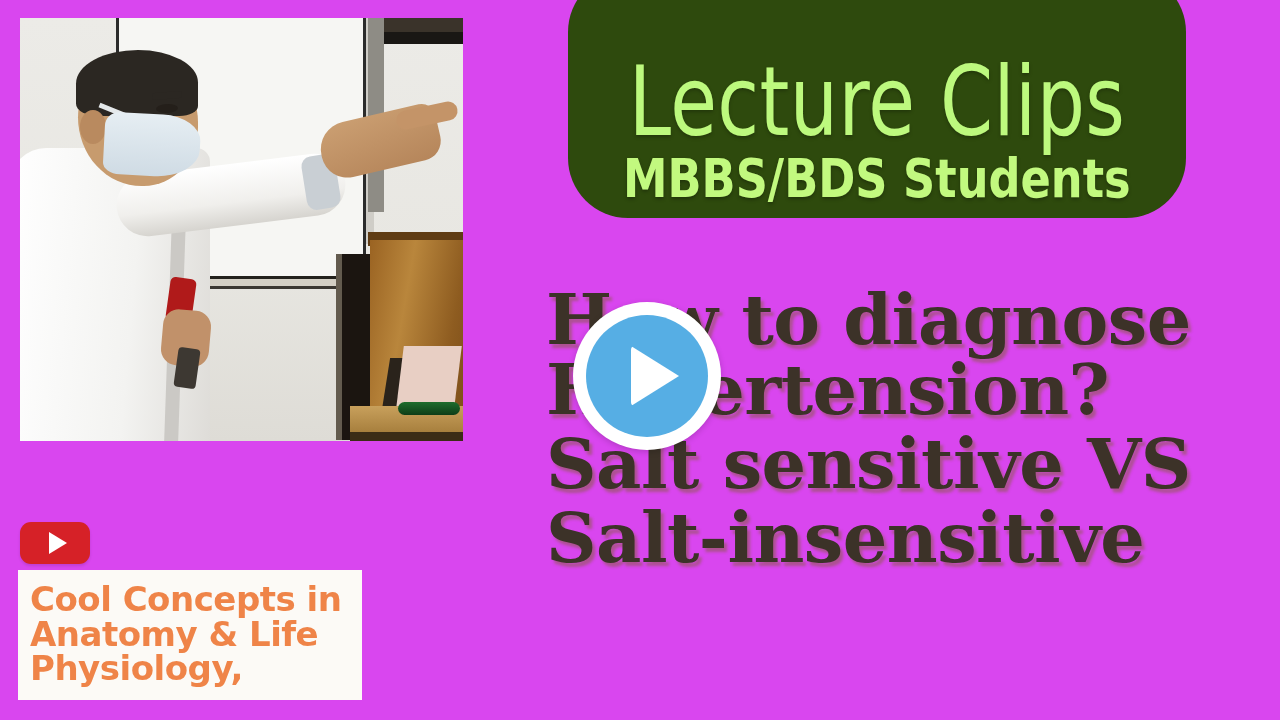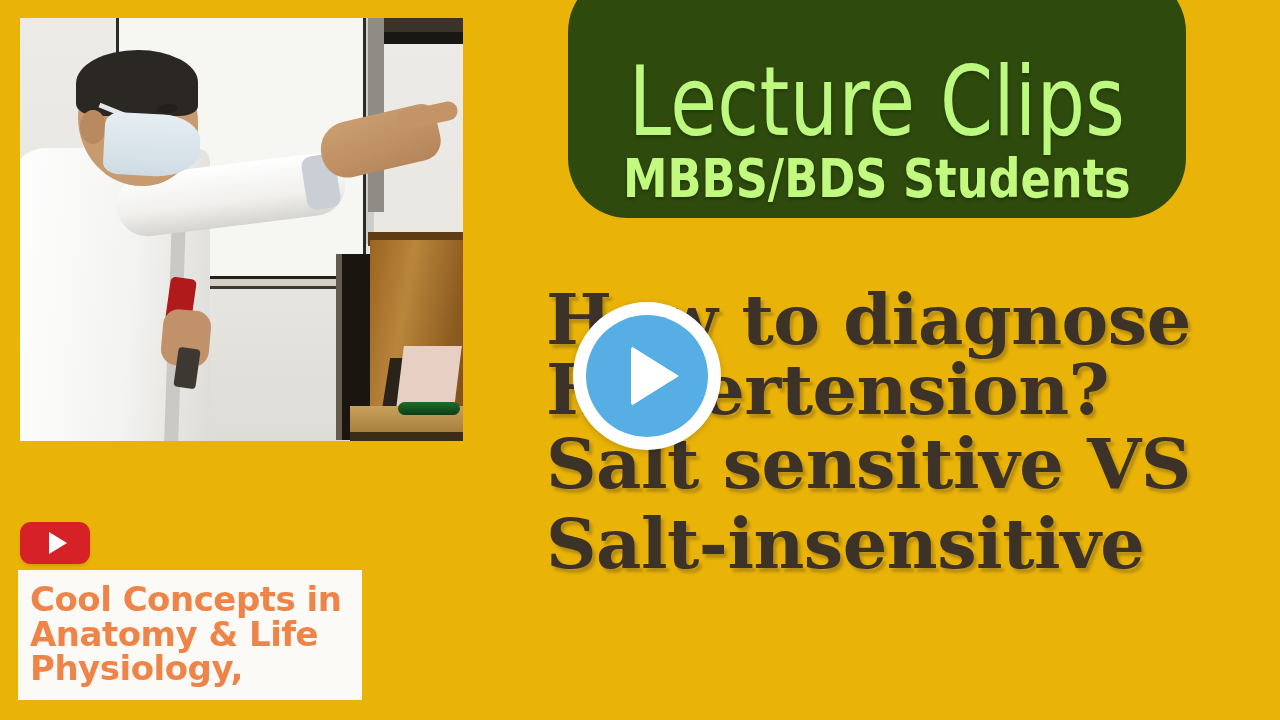--- a/index.html
+++ b/index.html
@@ -9,21 +9,21 @@
   body {
     width: 1280px;
     height: 720px;
     overflow: hidden;
     font-family: "Liberation Sans", sans-serif;
   }
   #thumbnail {
     position: relative;
     width: 1280px;
     height: 720px;
-    background: #eab308;
+    background: #d946ef;
     overflow: hidden;
   }
 
   
   #photo-frame {
     position: absolute;
     left: 20px;
     top: 18px;
     width: 443px;
     height: 423px;
@@ -311,21 +311,21 @@
     font-size: 70px;
     font-weight: 700;
     color: #3C3228;
     line-height: 0.97;
     white-space: nowrap;
     text-shadow: 3px 4px 3px rgba(120,95,30,0.45);
     letter-spacing: -0.5px;
   }
   .headline-line.l2 { margin-top: 2px; }
   .headline-line.l3 { margin-top: 6px; }
-  .headline-line.l4 { margin-top: 12px; }
+  .headline-line.l4 { margin-top: 6px; }
 
   
   #play-overlay {
     position: absolute;
     left: 573px;
     top: 302px;
     width: 148px;
     height: 148px;
     border-radius: 50%;
     background: #FFFFFF;

